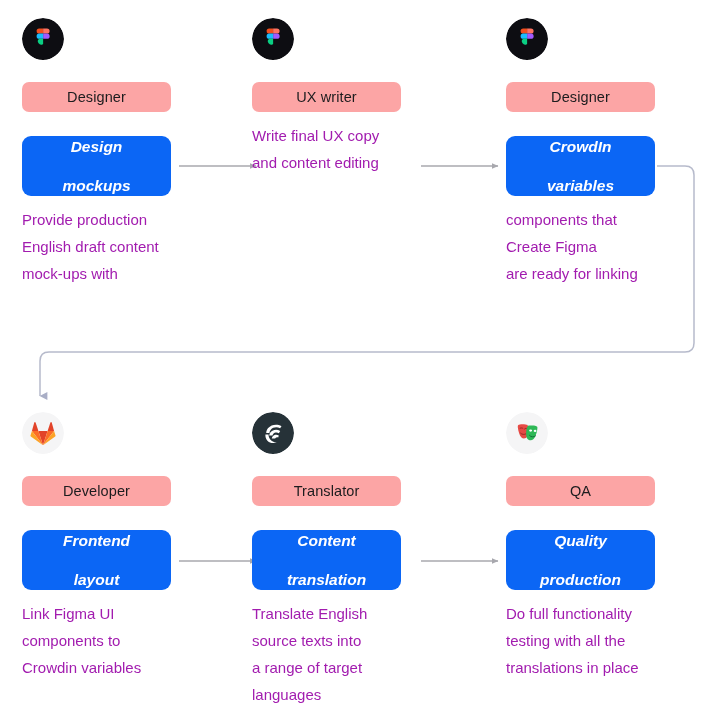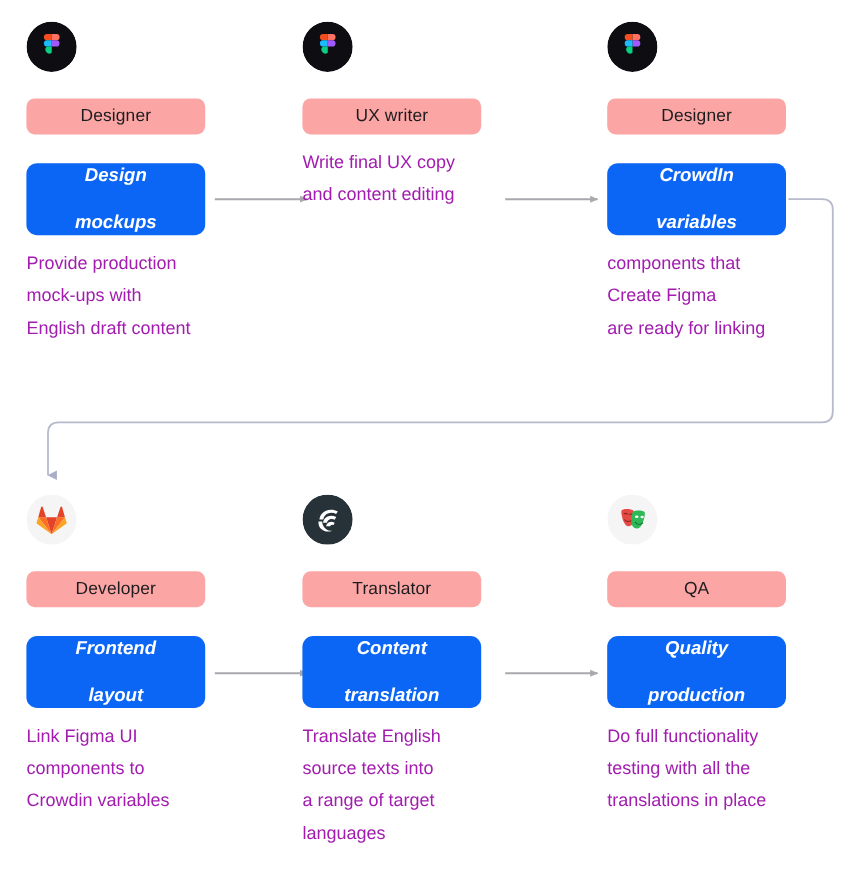--- a/index.html
+++ b/index.html
@@ -132,22 +132,22 @@
         <path d="M17.2 20.8h3.9V26a2.6 2.6 0 1 1-3.9-5.2z" fill="#0acf83"></path>
       </svg>
     </div>
     <div class="role-pill">Designer</div>
     <div class="action-box">
       <span>Design</span>
       <span>mockups</span>
     </div>
     <div class="desc">
       <span>Provide production</span>
+      <span>English draft content</span>
       <span>mock-ups with</span>
-      <span>English draft content</span>
     </div>
   </div>
 
   <div class="col c1 row0">
     <div class="avatar">
       <svg viewBox="0 0 42 42">
         <circle cx="21" cy="21" r="21" fill="#0d0d12"></circle>
         <path d="M17.2 10.4h3.9v5.2h-3.9a2.6 2.6 0 0 1 0-5.2z" fill="#f24e1e"></path>
         <path d="M21.1 10.4h3.9a2.6 2.6 0 0 1 0 5.2h-3.9z" fill="#ff7262"></path>
         <path d="M21.1 15.6h3.9a2.6 2.6 0 0 1 0 5.2h-3.9z" fill="#a259ff"></path>

